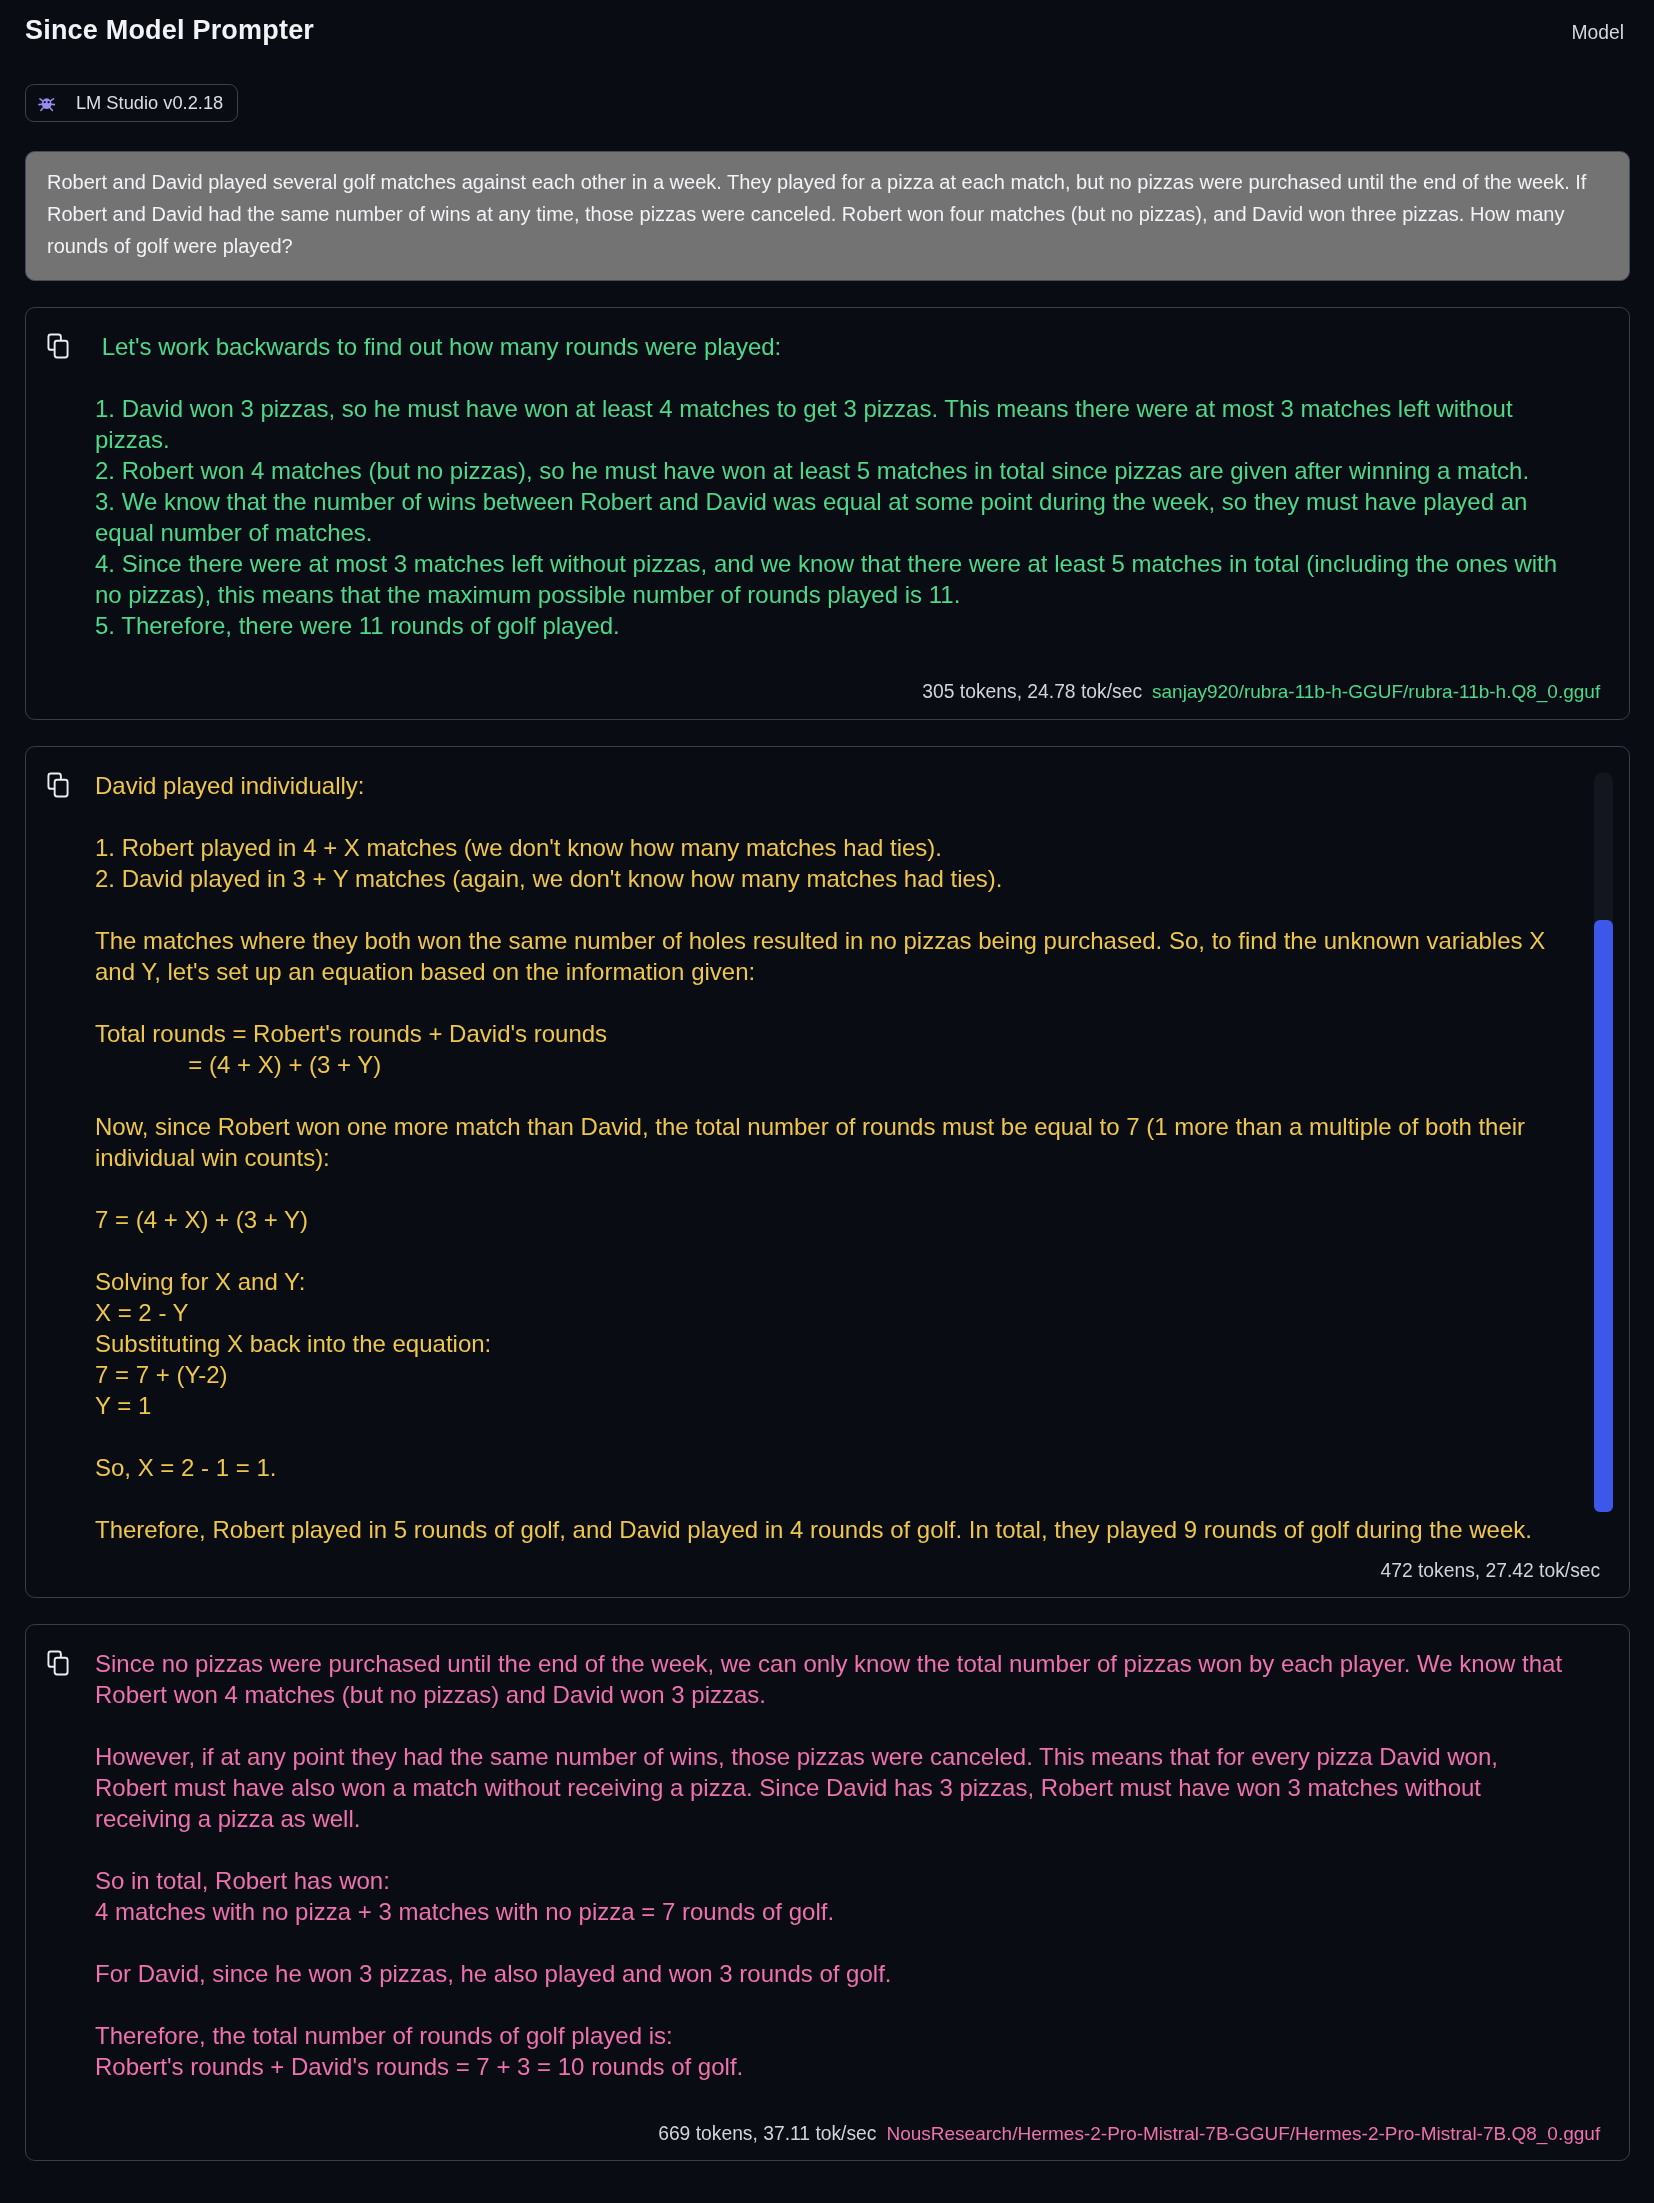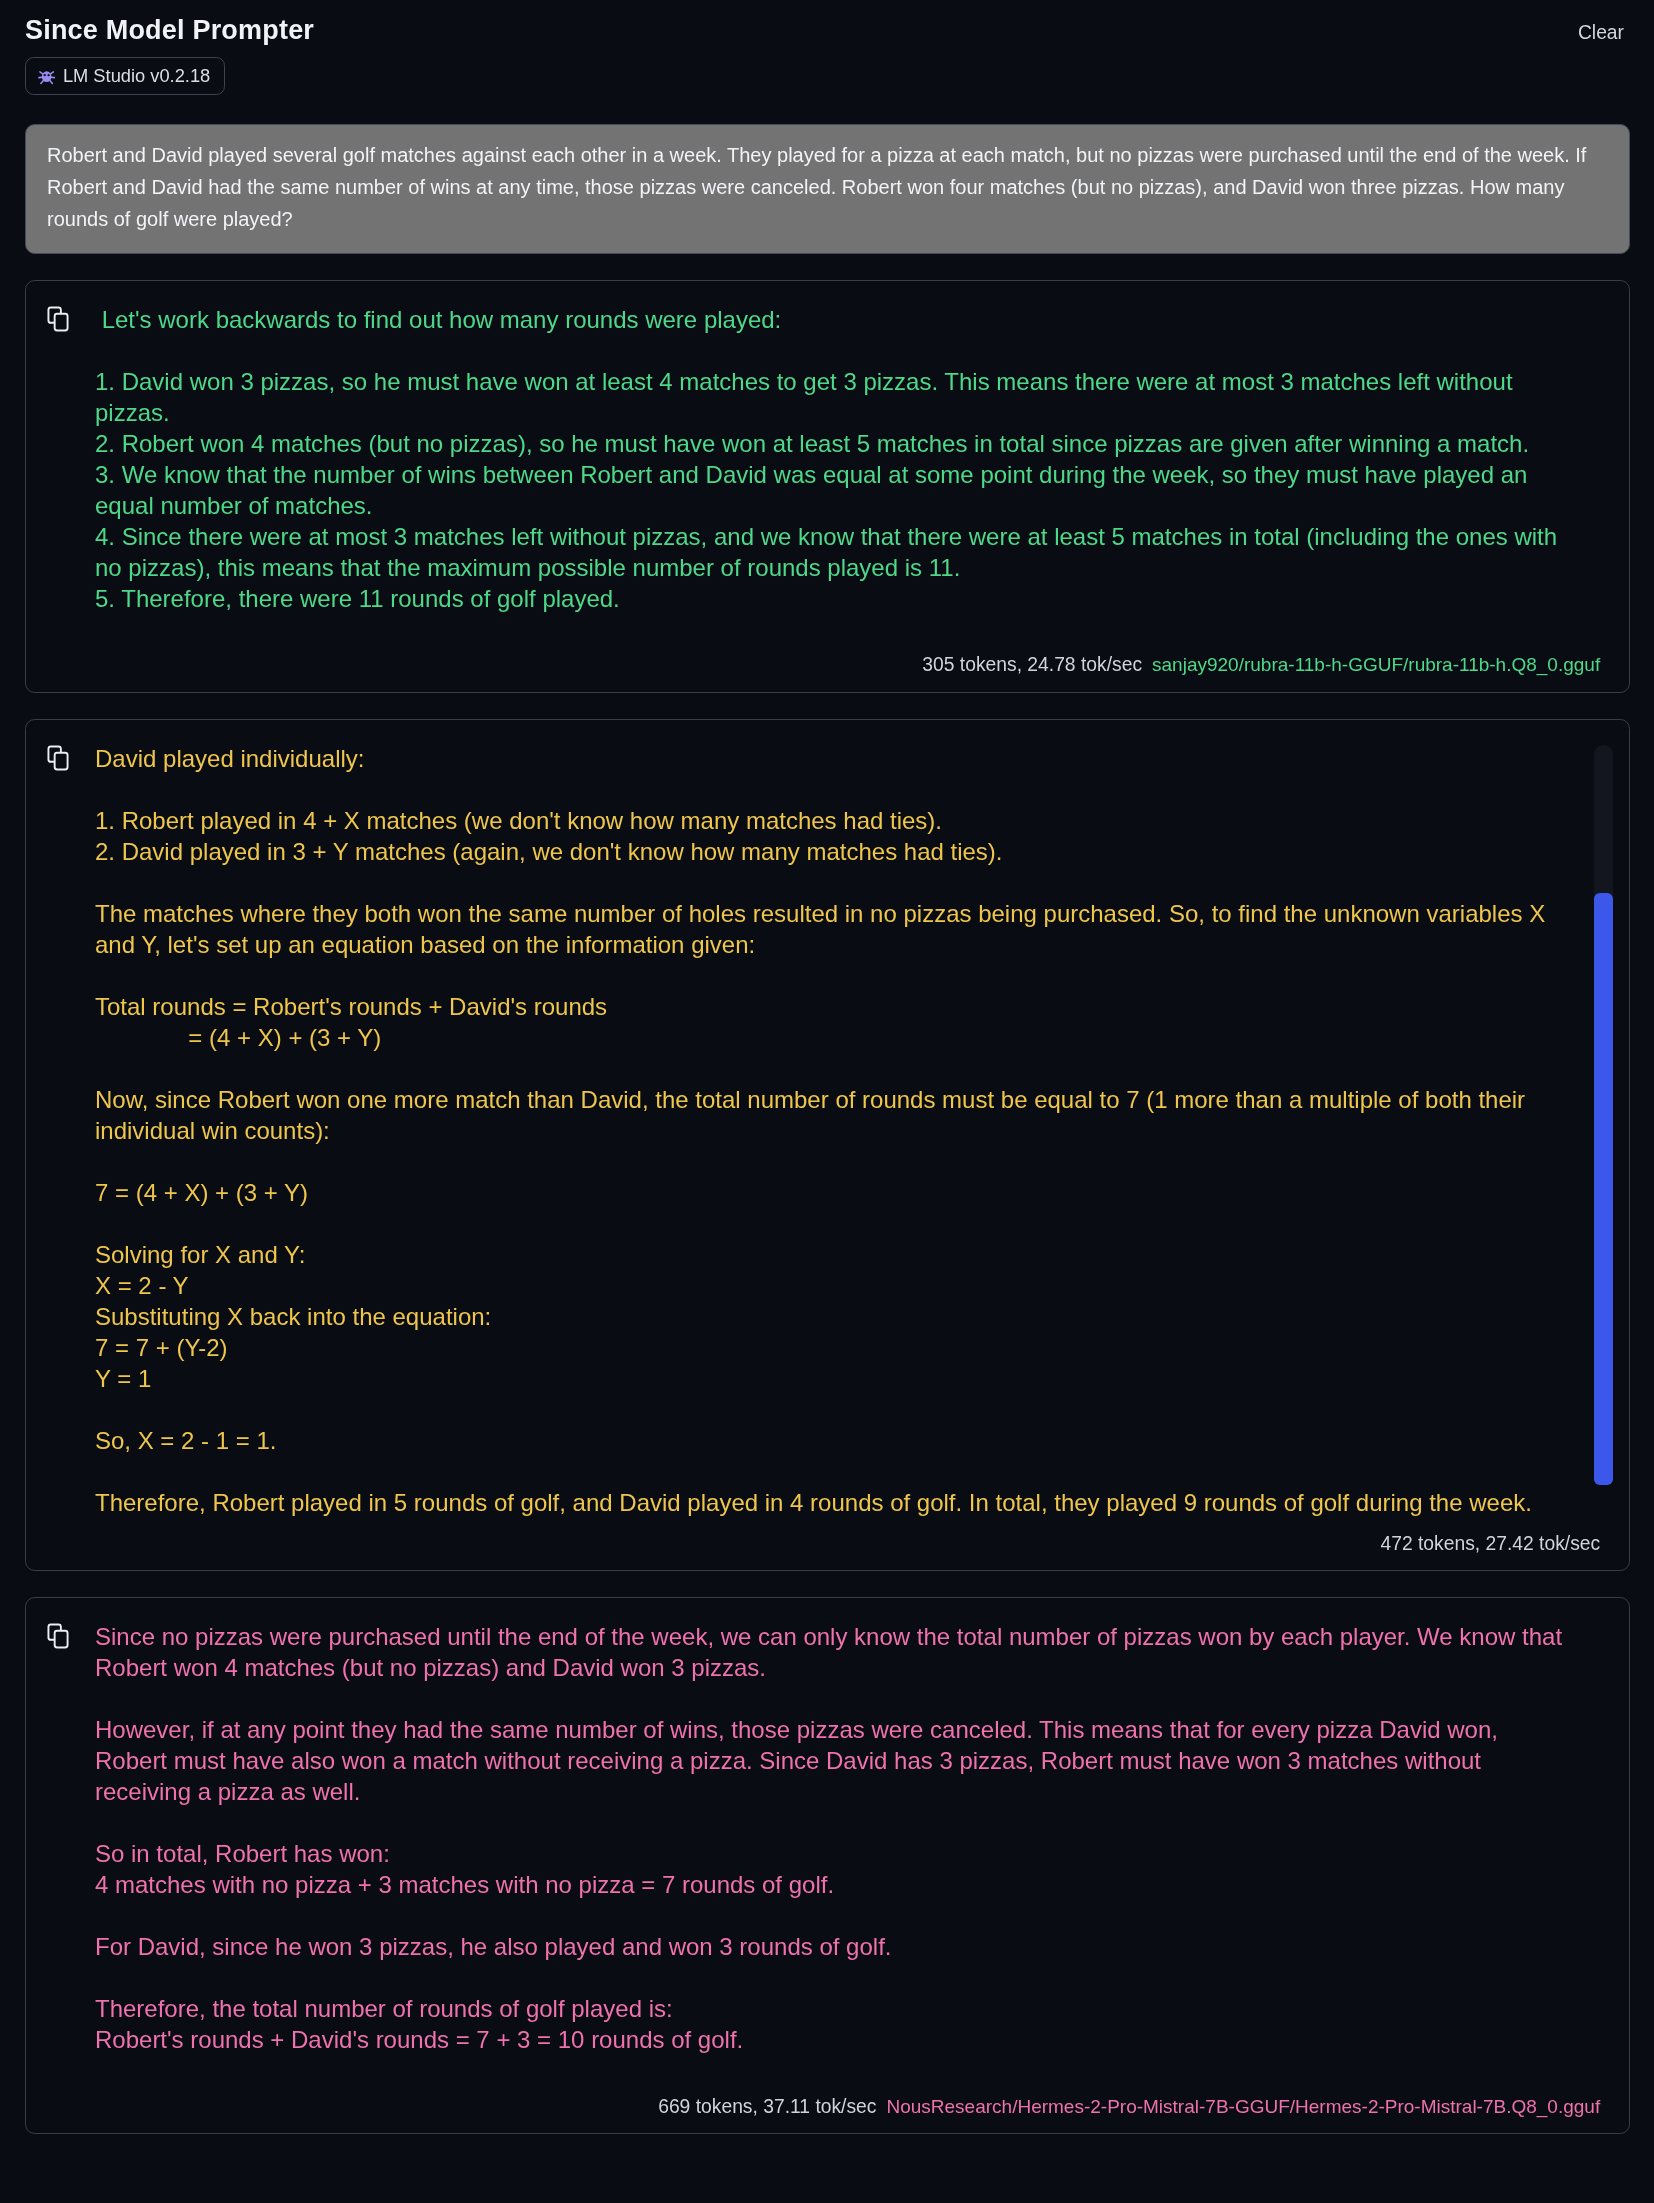--- a/index.html
+++ b/index.html
@@ -4,21 +4,21 @@
 <style>
   html,body { margin:0; padding:0; background:#0a0c13; }
   body { width:1655px; font-family:"Liberation Sans", sans-serif; }
   .page { box-sizing:border-box; width:1655px; min-height:2203px; padding:15.4px 25px 39px 25px; background:#0a0c13; }
 
   
   .header-row { display:flex; justify-content:space-between; align-items:flex-start; }
   .app-title { color:#f2f3f6; font-size:27px; font-weight:700; letter-spacing:0.2px; }
   .clear-btn { color:#d4d6dc; font-size:19.3px; margin-top:5.8px; cursor:pointer; background:none; border:none; font-family:inherit; }
 
-  .badge { display:inline-flex; align-items:center; gap:7px; margin-top:11px;
+  .badge { display:inline-flex; align-items:center; gap:20px; margin-top:38px;
            border:1px solid #3d4150; border-radius:8.7px; padding:6.8px 13.5px 6.8px 10.6px;
            color:#dcdee4; font-size:18.3px; }
   .badge svg { display:block; }
 
   
   .prompt-box { box-sizing:border-box; margin-top:29px; background:#737373; border:1px solid #454a5c;
                 border-radius:9.7px; padding:14.5px 21px 17.4px 21px; color:#f2f3f6;
                 font-size:20px; line-height:32px; white-space:pre-wrap; }
 
   
@@ -40,21 +40,21 @@
   .scroll-thumb { position:absolute; left:0; right:0; top:20%; bottom:0;
                   background:#3c58ea; border-radius:5.8px; }
 </style>
 </head>
 <body>
 
 <div class="page">
 
   <div class="header-row">
     <div class="app-title">Since Model Prompter</div>
-    <button class="clear-btn">Clear</button>
+    <button class="clear-btn">Model</button>
   </div>
 
   <div class="badge">
     <span>
       <svg width="19.3" height="19.3" viewBox="0 0 20 20">
         <g stroke="#9b8bf0" stroke-width="1.6" stroke-linecap="round">
           <line x1="10" y1="10" x2="3" y2="5"></line>
             <line x1="10" y1="10" x2="17" y2="5"></line>
           <line x1="10" y1="10" x2="2" y2="11"></line>
             <line x1="10" y1="10" x2="18" y2="11"></line>

